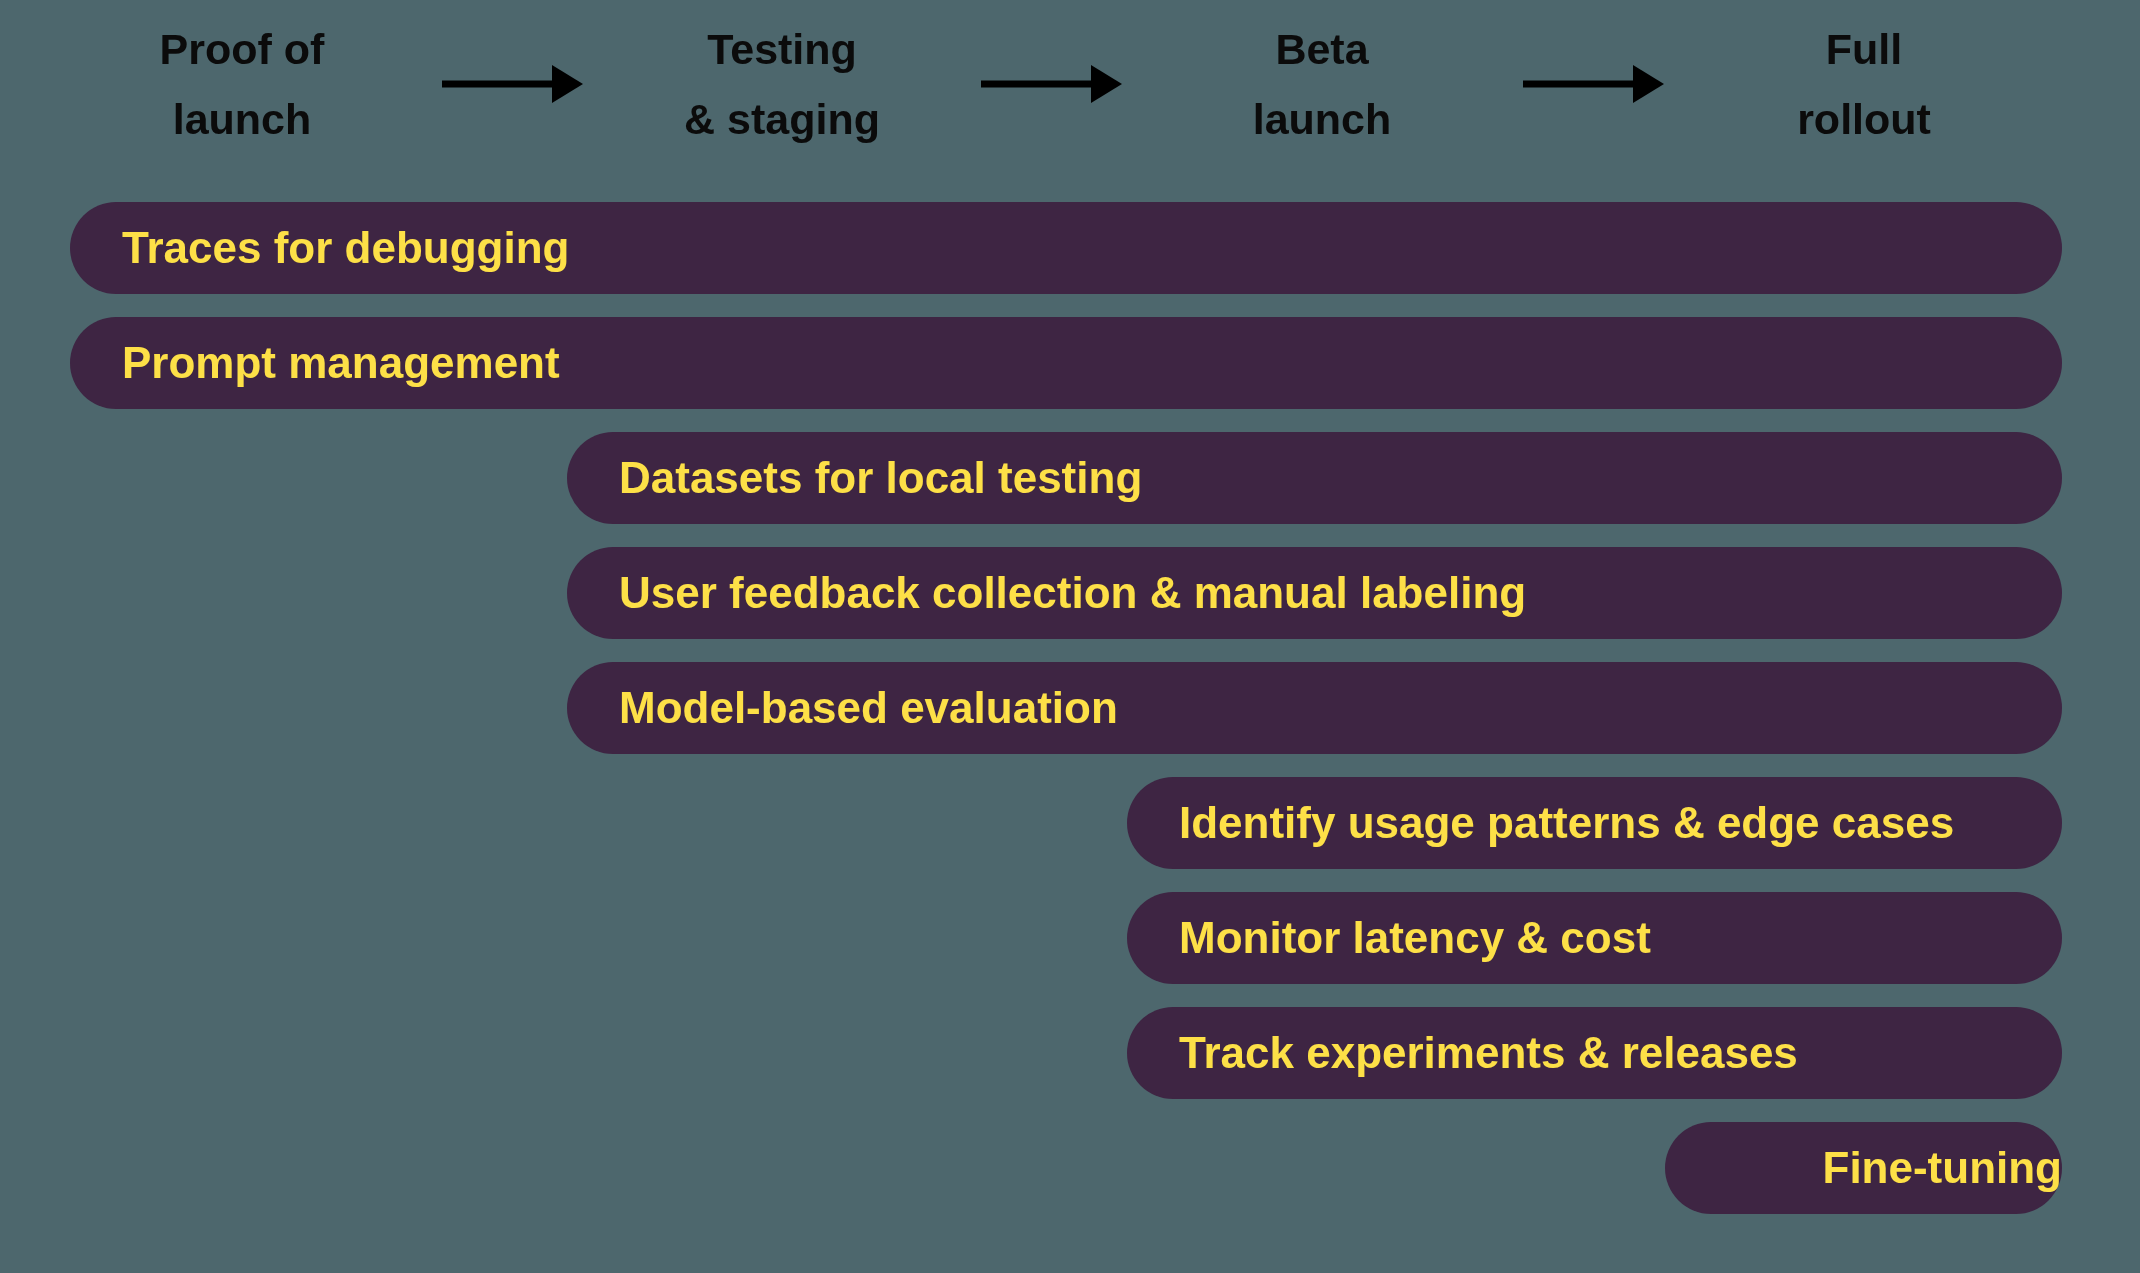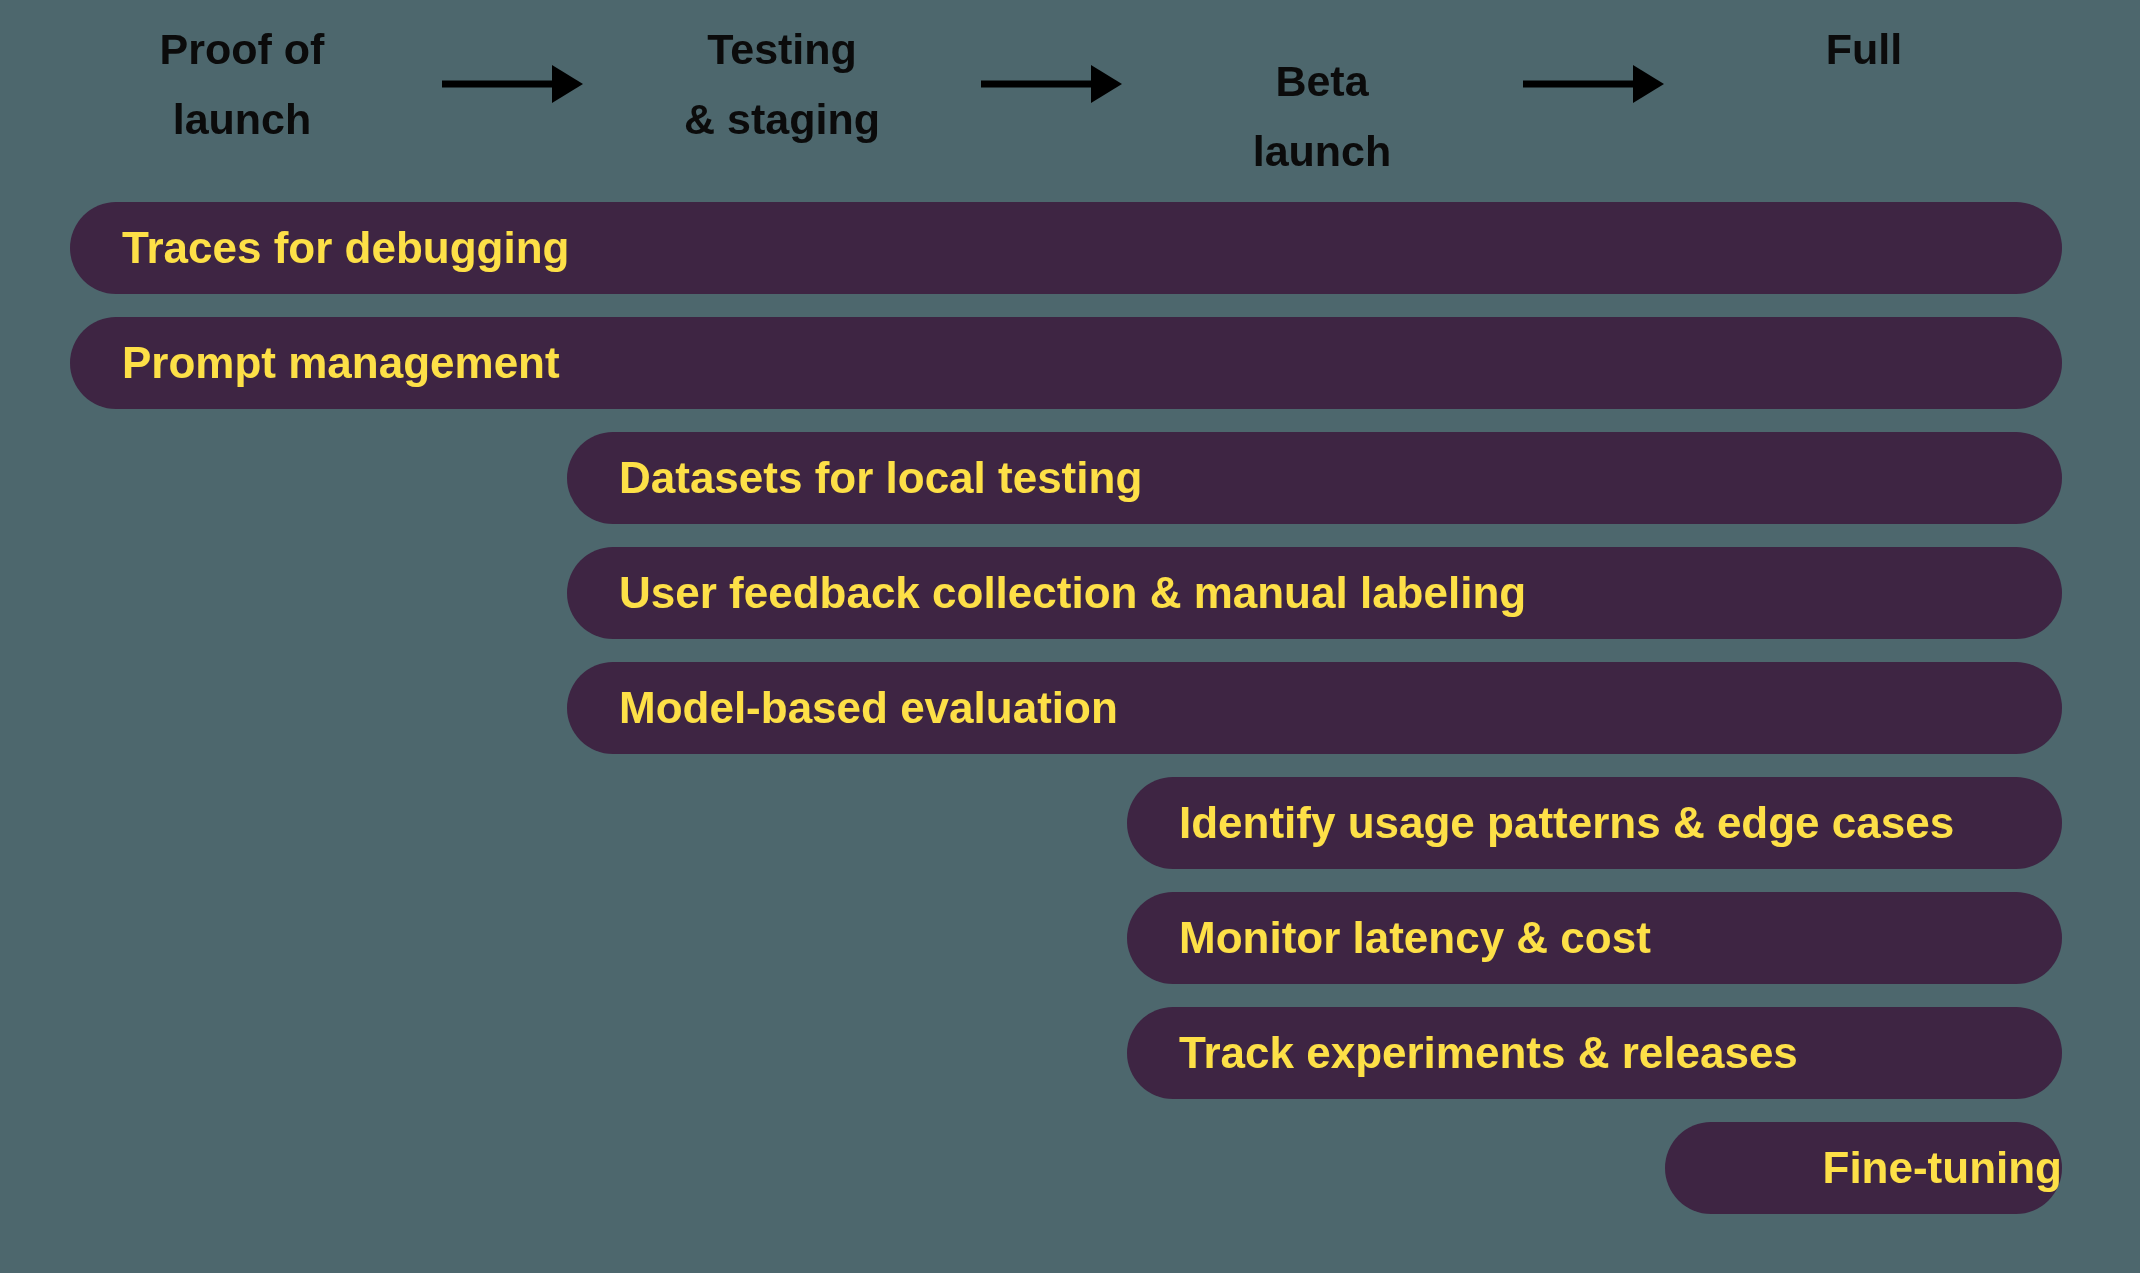--- a/index.html
+++ b/index.html
@@ -25,21 +25,21 @@
     transform: translateX(-50%);
     text-align: center;
     color: #0b0b0b;
     font-size: 43px;
     font-weight: 700;
     line-height: 70px;
     white-space: nowrap;
   }
   .phase-1 { left: 242px; }
   .phase-2 { left: 782px; }
-  .phase-3 { left: 1322px; margin-top: 32px; }
+  .phase-3 { left: 1322px; }
   .phase-4 { left: 1864px; }
 
   
   .arrow {
     position: absolute;
     top: 64px;
     width: 141px;
     height: 40px;
   }
   .arrow-1 { left: 442px; }
@@ -84,20 +84,21 @@
   <div class="phase phase-2">
     <span>Testing</span><br>
     <span>&amp; staging</span>
   </div>
   <div class="phase phase-3">
     <span>Beta</span><br>
     <span>launch</span>
   </div>
   <div class="phase phase-4">
     <span>Full</span><br>
+    <span>rollout</span>
   </div>
 
   <svg class="arrow arrow-1" viewBox="0 0 141 40">
     <line x1="0" y1="20" x2="115" y2="20" stroke="#000000" stroke-width="7"></line>
     <polygon points="110,1 141,20 110,39" fill="#000000"></polygon>
   </svg>
   <svg class="arrow arrow-2" viewBox="0 0 141 40">
     <line x1="0" y1="20" x2="115" y2="20" stroke="#000000" stroke-width="7"></line>
     <polygon points="110,1 141,20 110,39" fill="#000000"></polygon>
   </svg>

